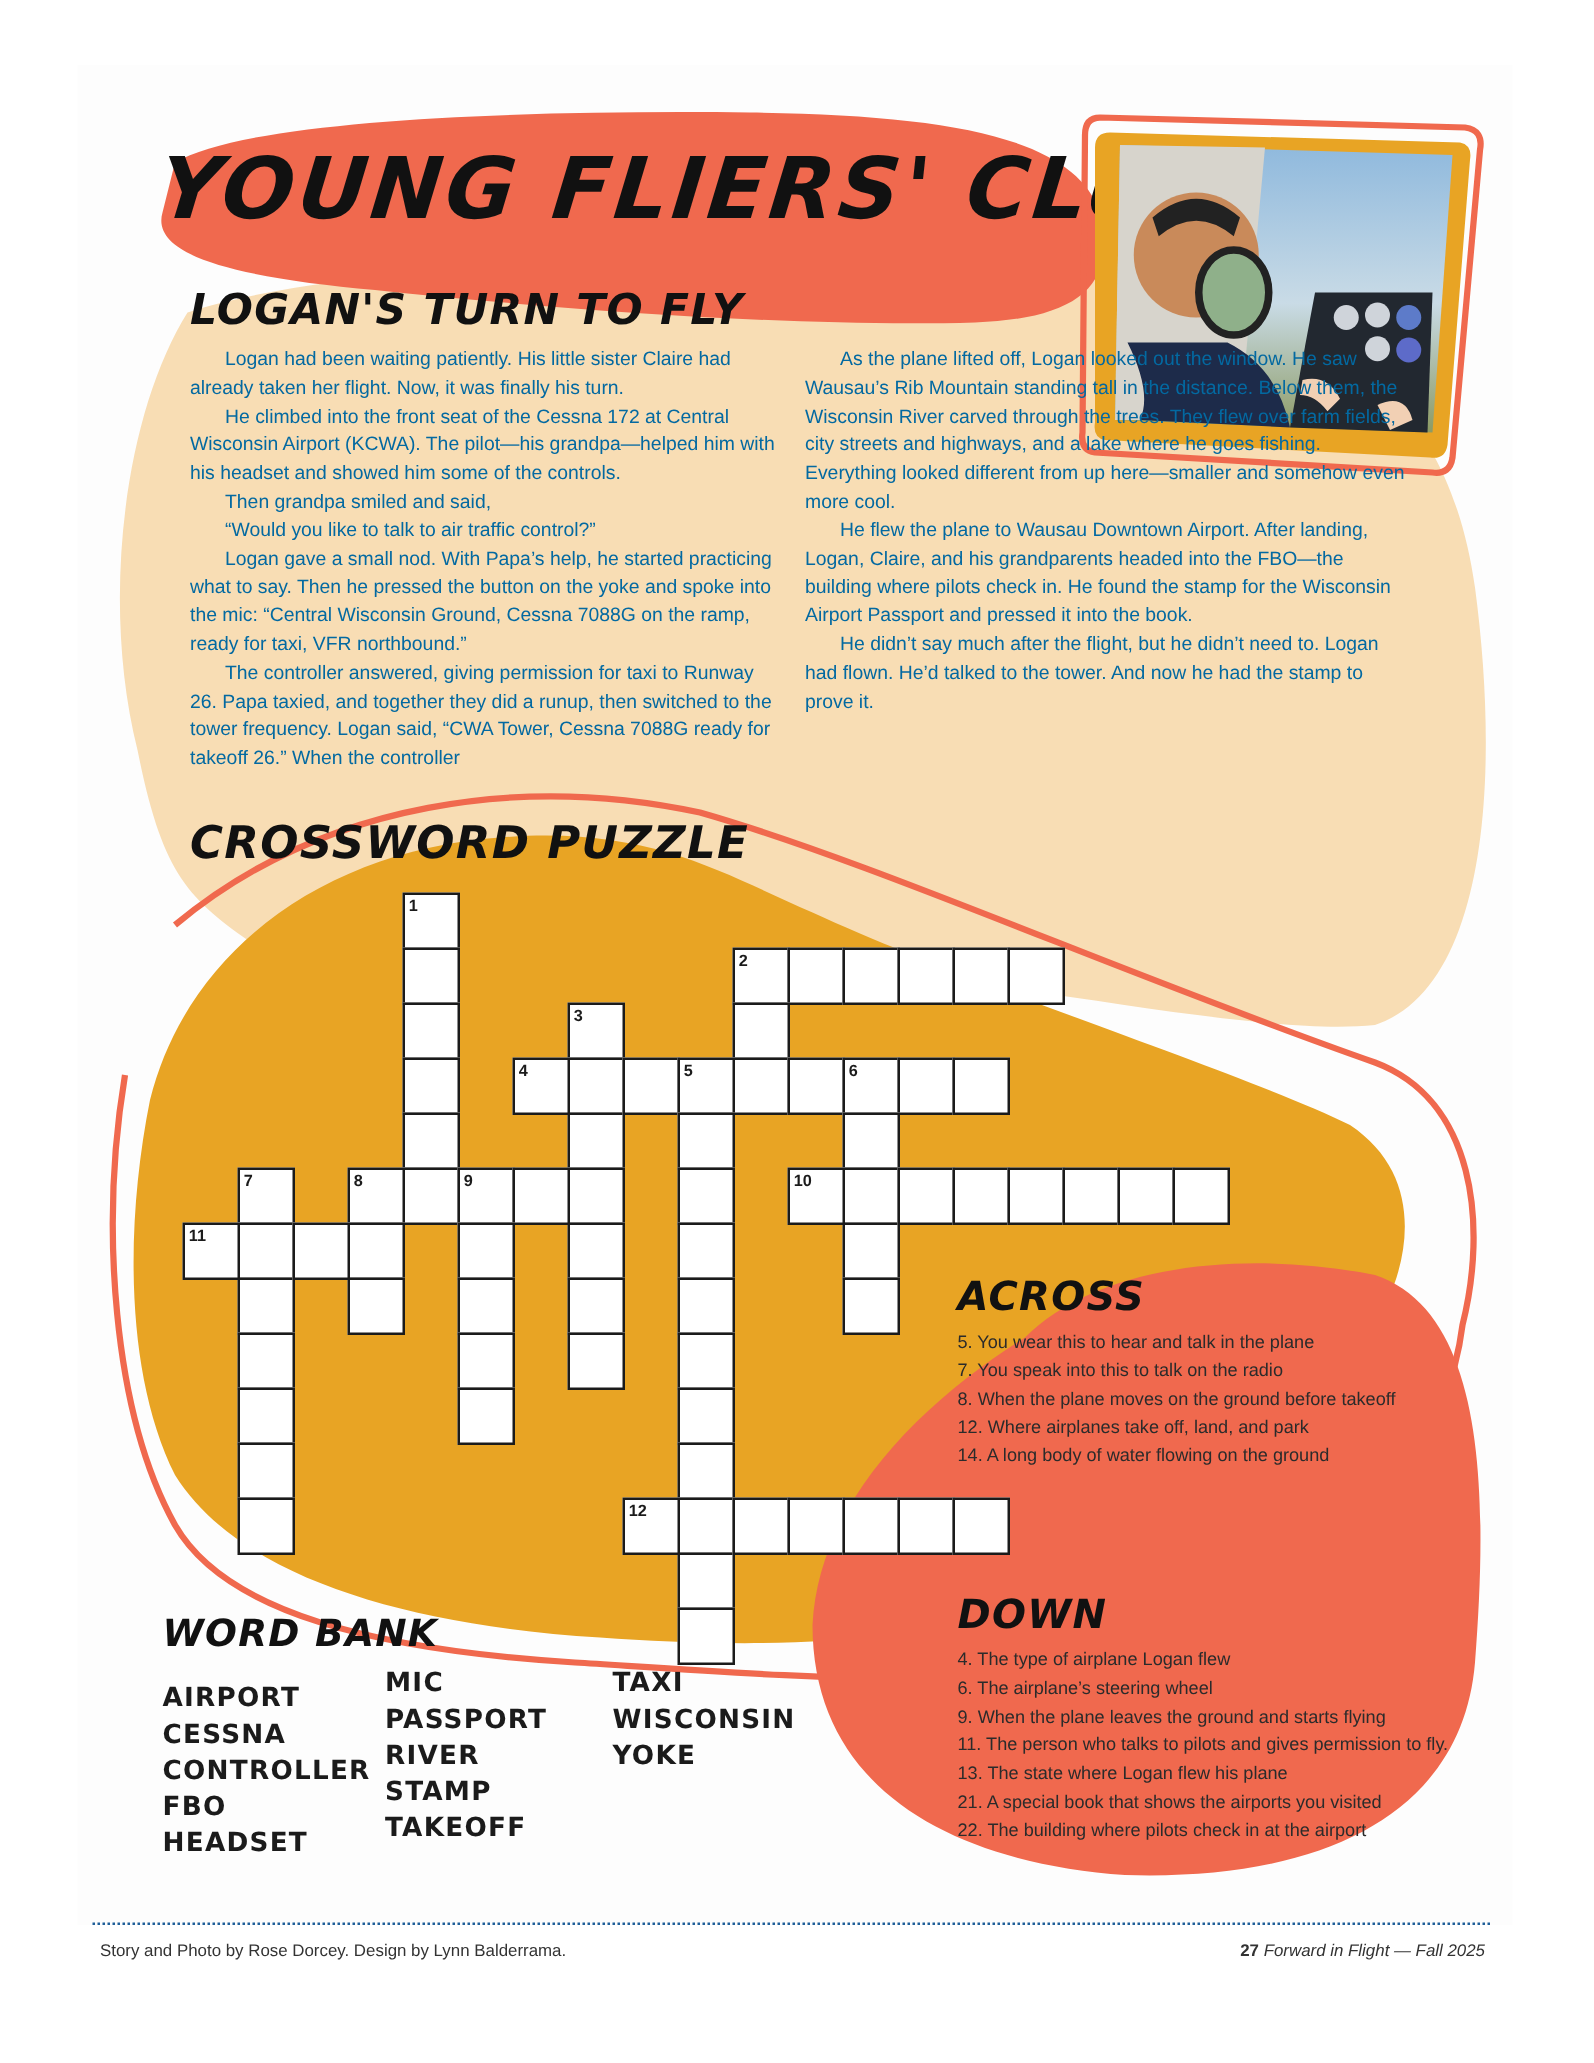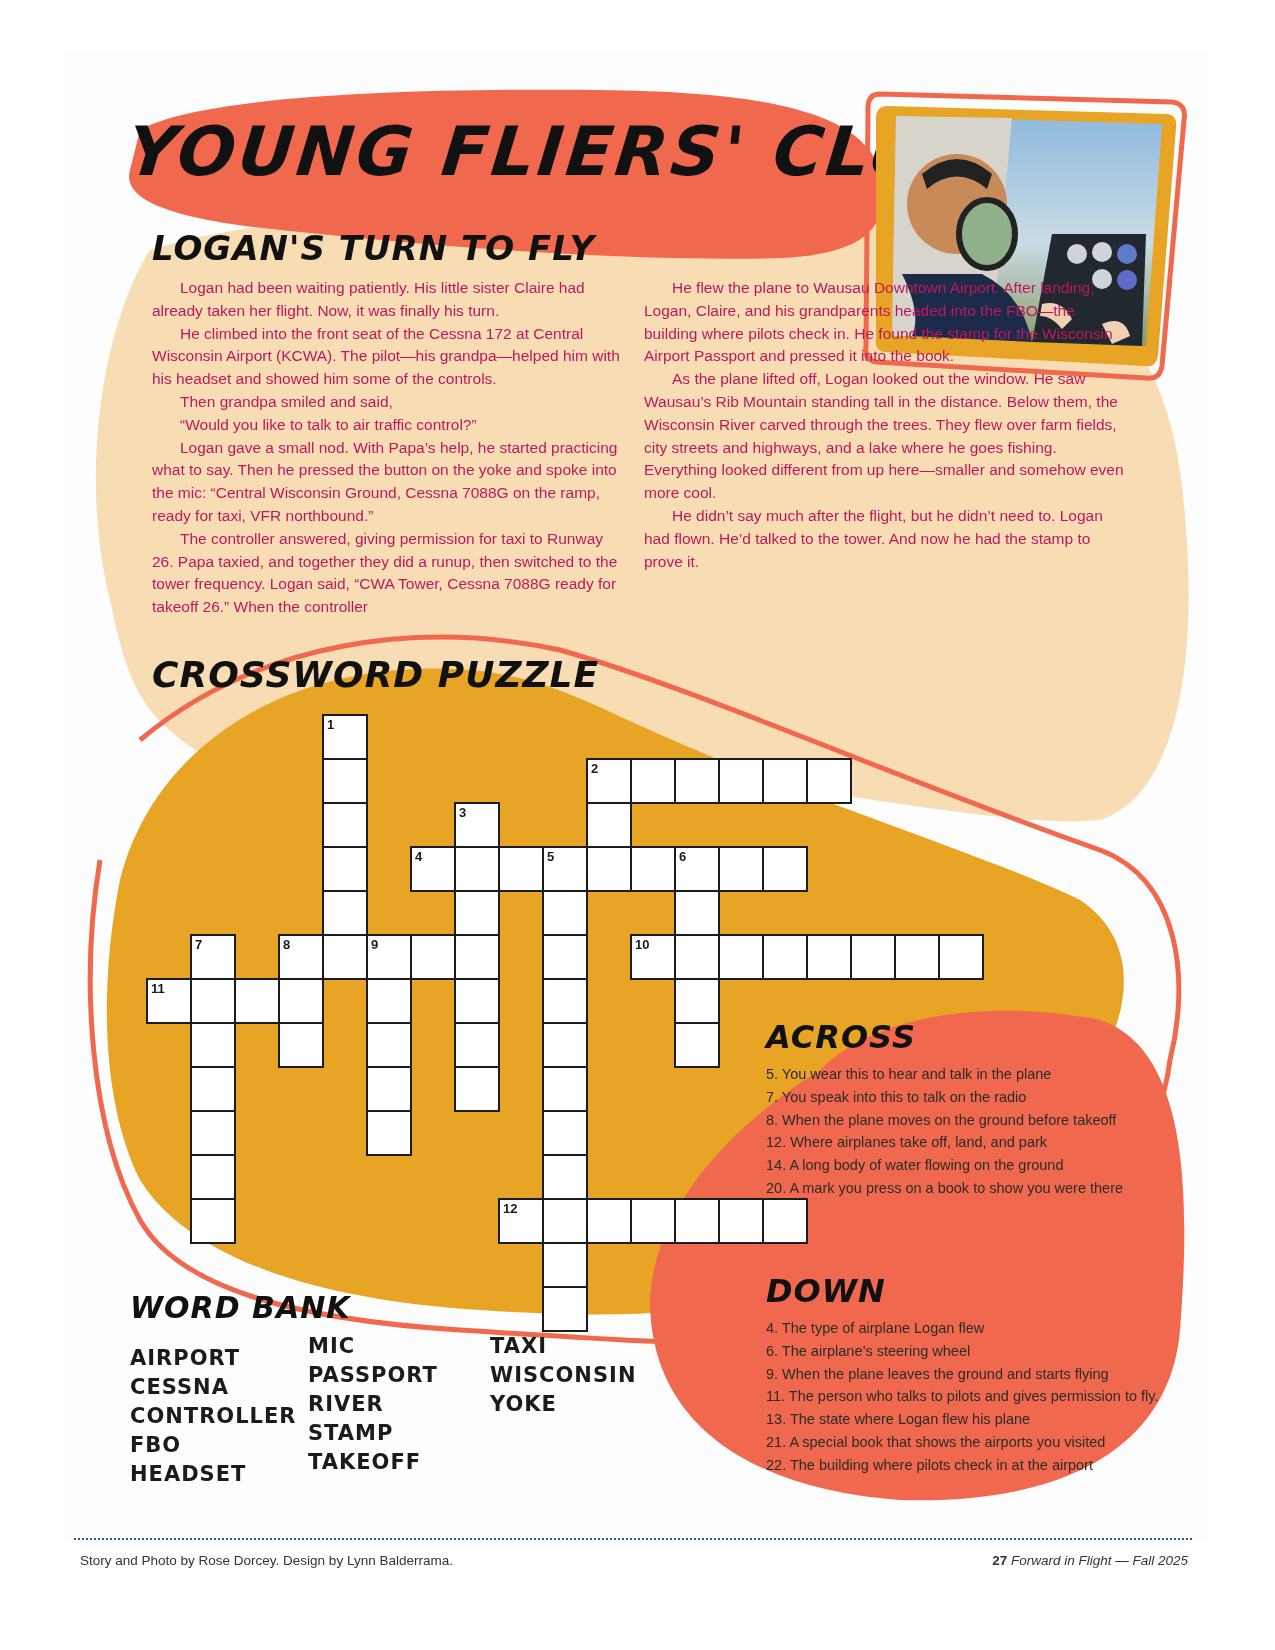--- a/index.html
+++ b/index.html
@@ -2,21 +2,21 @@
 <html><head>
 <meta charset="utf-8">
 <style>
   html,body{margin:0;padding:0;}
   body{width:1275px;height:1650px;position:relative;overflow:hidden;background:#ffffff;font-family:"Liberation Sans",sans-serif;color:#2a2a2a;}
   .page-bg{position:absolute;left:62px;top:52px;width:1148px;height:1488px;background:#fdfdfd;}
   .blob{position:absolute;}
   .comic{font-family:"DejaVu Sans",sans-serif;font-weight:bold;text-transform:uppercase;color:#111;letter-spacing:1px;font-style:italic;}
   #title{position:absolute;left:128px;top:112px;font-size:68px;line-height:80px;letter-spacing:3px;transform:skewX(-6deg);}
   #story-title{position:absolute;left:152px;top:228px;font-size:34px;line-height:40px;}
-  .story{position:absolute;font-size:15.5px;line-height:22.8px;color:#be185d;}
+  .story{position:absolute;font-size:15.5px;line-height:22.8px;color:#0369a1;}
   .story p{margin:0;text-indent:28px;}
   .story p.noindent{text-indent:0;}
   #col1{left:152px;top:277px;width:470px;}
   #col2{left:644px;top:277px;width:480px;}
   #photo-frame{position:absolute;left:862px;top:84px;width:330px;height:300px;}
   #cw-title{position:absolute;left:152px;top:654px;font-size:36px;line-height:42px;}
   .grid{position:absolute;left:0;top:0;width:1275px;height:1650px;pointer-events:none;}
   .cell{position:absolute;width:46px;height:46px;background:#fff;border:2px solid #1b1b1b;box-sizing:border-box;pointer-events:auto;}
   .cell .num{position:absolute;left:3px;top:1px;font-size:13px;font-weight:bold;color:#1b1b1b;}
   .clue-head{position:absolute;font-size:32px;line-height:38px;}
@@ -83,22 +83,22 @@
 
 <div id="col1" class="story">
   <p>Logan had been waiting patiently. His little sister Claire had already taken her flight. Now, it was finally his turn.</p>
   <p>He climbed into the front seat of the Cessna 172 at Central Wisconsin Airport (KCWA). The pilot—his grandpa—helped him with his headset and showed him some of the controls.</p>
   <p>Then grandpa smiled and said,</p>
   <p>“Would you like to talk to air traffic control?”</p>
   <p>Logan gave a small nod. With Papa’s help, he started practicing what to say. Then he pressed the button on the yoke and spoke into the mic: “Central Wisconsin Ground, Cessna 7088G on the ramp, ready for taxi, VFR northbound.”</p>
   <p>The controller answered, giving permission for taxi to Runway 26. Papa taxied, and together they did a runup, then switched to the tower frequency. Logan said, “CWA Tower, Cessna 7088G ready for takeoff 26.” When the controller</p>
 </div>
 <div id="col2" class="story">
+  <p>As the plane lifted off, Logan looked out the window. He saw Wausau’s Rib Mountain standing tall in the distance. Below them, the Wisconsin River carved through the trees. They flew over farm fields, city streets and highways, and a lake where he goes fishing. Everything looked different from up here—smaller and somehow even more cool.</p>
   <p>He flew the plane to Wausau Downtown Airport. After landing, Logan, Claire, and his grandparents headed into the FBO—the building where pilots check in. He found the stamp for the Wisconsin Airport Passport and pressed it into the book.</p>
-  <p>As the plane lifted off, Logan looked out the window. He saw Wausau’s Rib Mountain standing tall in the distance. Below them, the Wisconsin River carved through the trees. They flew over farm fields, city streets and highways, and a lake where he goes fishing. Everything looked different from up here—smaller and somehow even more cool.</p>
   <p>He didn’t say much after the flight, but he didn’t need to. Logan had flown. He’d talked to the tower. And now he had the stamp to prove it.</p>
 </div>
 
 <div id="cw-title" class="comic">Crossword Puzzle</div>
 
 <div class="grid" id="grid">
     <div class="cell" style="left: 322px; top: 714px;">
       <span class="num">1</span>
     </div>
     <div class="cell" style="left: 322px; top: 758px;"></div>
@@ -197,21 +197,20 @@
     <div class="cell" style="left: 762px; top: 1198px;"></div>
   </div>
 
 <div class="clue-head comic" style="left:766px;top:1018px;">Across</div>
 <ul class="clues" style="left:766px;top:1063px;width:420px;">
   <li>5. You wear this to hear and talk in the plane</li>
   <li>7. You speak into this to talk on the radio</li>
   <li>8. When the plane moves on the ground before takeoff</li>
   <li>12. Where airplanes take off, land, and park</li>
   <li>14. A long body of water flowing on the ground</li>
-  <li>20. A mark you press on a book to show you were there</li>
 </ul>
 <div class="clue-head comic" style="left:766px;top:1272px;">Down</div>
 <ul class="clues" style="left:766px;top:1317px;width:440px;">
   <li>4. The type of airplane Logan flew</li>
   <li>6. The airplane’s steering wheel</li>
   <li>9. When the plane leaves the ground and starts flying</li>
   <li>11. The person who talks to pilots and gives permission to fly.</li>
   <li>13. The state where Logan flew his plane</li>
   <li>21. A special book that shows the airports you visited</li>
   <li>22. The building where pilots check in at the airport</li>

